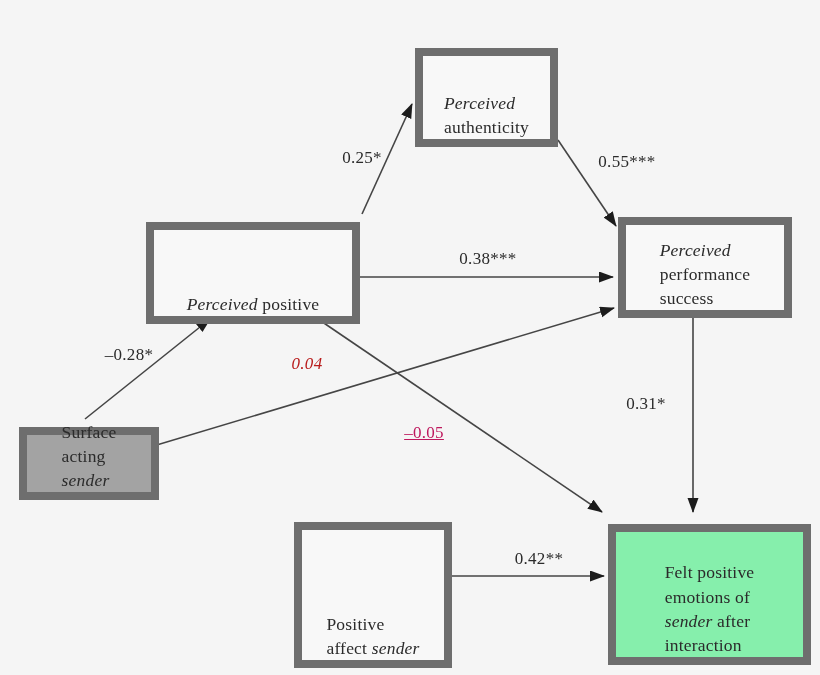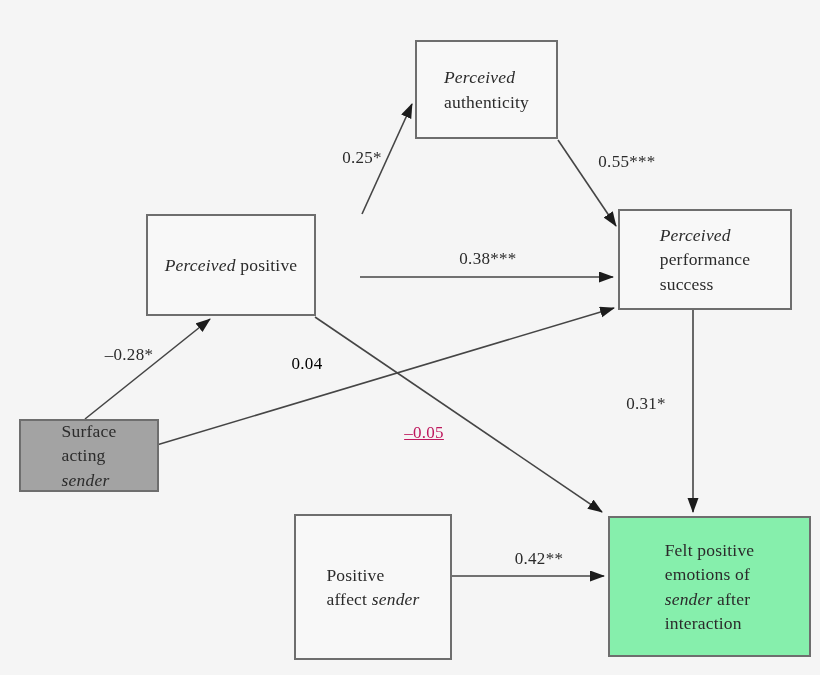--- a/index.html
+++ b/index.html
@@ -20,26 +20,27 @@
     left: 0; top: 0;
     width: 820px; height: 675px;
   }
   .arrows-svg line {
     stroke-width: 1.6px;
     fill: none;
   }
   .node {
     position: absolute;
     box-sizing: border-box;
-    border: 2px solid #000000;
+    border: 8px solid #000000;
     background: #f8f8f8;
     display: flex;
-    align-items: center;
+    align-items: flex-end;
     justify-content: center;
     color: #2b2b2b;
+    margin-top: 8px;
   }
   .node-text {
     font-size: 17.5px;
     line-height: 1.38;
     text-align: left;
     letter-spacing: 0.2px;
   }
   .node-text .it { font-style: italic; }
   .edge-label {
     position: absolute;
@@ -72,21 +73,21 @@
         <line x1="452" y1="576" x2="604" y2="576" stroke="#454545" marker-end="url(#arrowhead)"></line>
       </g>
   </svg>
   <div id="node-layer">
       <div class="node" style="left: 415px; top: 40px; width: 143px; height: 99px; background: rgb(248, 248, 248); border-color: rgb(110, 110, 110); color: rgb(43, 43, 43);">
         <div class="node-text">
           <div><span class="it">Perceived</span></div>
           <div><span>authenticity</span></div>
         </div>
       </div>
-      <div class="node" style="left: 146px; top: 214px; width: 170px; height: 102px; background: rgb(248, 248, 248); border-color: rgb(110, 110, 110); color: rgb(43, 43, 43);">
+      <div class="node" style="left: 146px; top: 214px; width: 214px; height: 102px; background: rgb(248, 248, 248); border-color: rgb(110, 110, 110); color: rgb(43, 43, 43);">
         <div class="node-text">
           <div><span class="it">Perceived </span><span>positive</span></div>
         </div>
       </div>
       <div class="node" style="left: 618px; top: 209px; width: 174px; height: 101px; background: rgb(248, 248, 248); border-color: rgb(110, 110, 110); color: rgb(43, 43, 43);">
         <div class="node-text">
           <div><span class="it">Perceived</span></div>
           <div><span>performance</span></div>
           <div><span>success</span></div>
         </div>
@@ -109,18 +110,18 @@
           <div><span>Felt positive</span></div>
           <div><span>emotions of</span></div>
           <div><span class="it">sender</span><span> after</span></div>
           <div><span>interaction</span></div>
         </div>
       </div>
       <div class="edge-label" style="left: 362px; top: 158px; color: rgb(43, 43, 43);">0.25*</div>
       <div class="edge-label" style="left: 627px; top: 162px; color: rgb(43, 43, 43);">0.55***</div>
       <div class="edge-label" style="left: 488px; top: 259px; color: rgb(43, 43, 43);">0.38***</div>
       <div class="edge-label" style="left: 129px; top: 355px; color: rgb(43, 43, 43);">–0.28*</div>
-      <div class="edge-label" style="left: 307px; top: 364px; color: #000000;">0.04</div>
+      <div class="edge-label" style="left: 307px; top: 364px; color: #b91c1c; font-style: italic;">0.04</div>
       <div class="edge-label" style="left: 424px; top: 433px; color: #be185d; text-decoration: underline;">–0.05</div>
       <div class="edge-label" style="left: 646px; top: 404px; color: rgb(43, 43, 43);">0.31*</div>
       <div class="edge-label" style="left: 539px; top: 559px; color: rgb(43, 43, 43);">0.42**</div>
     </div>
 </div>
 
 </body></html>

